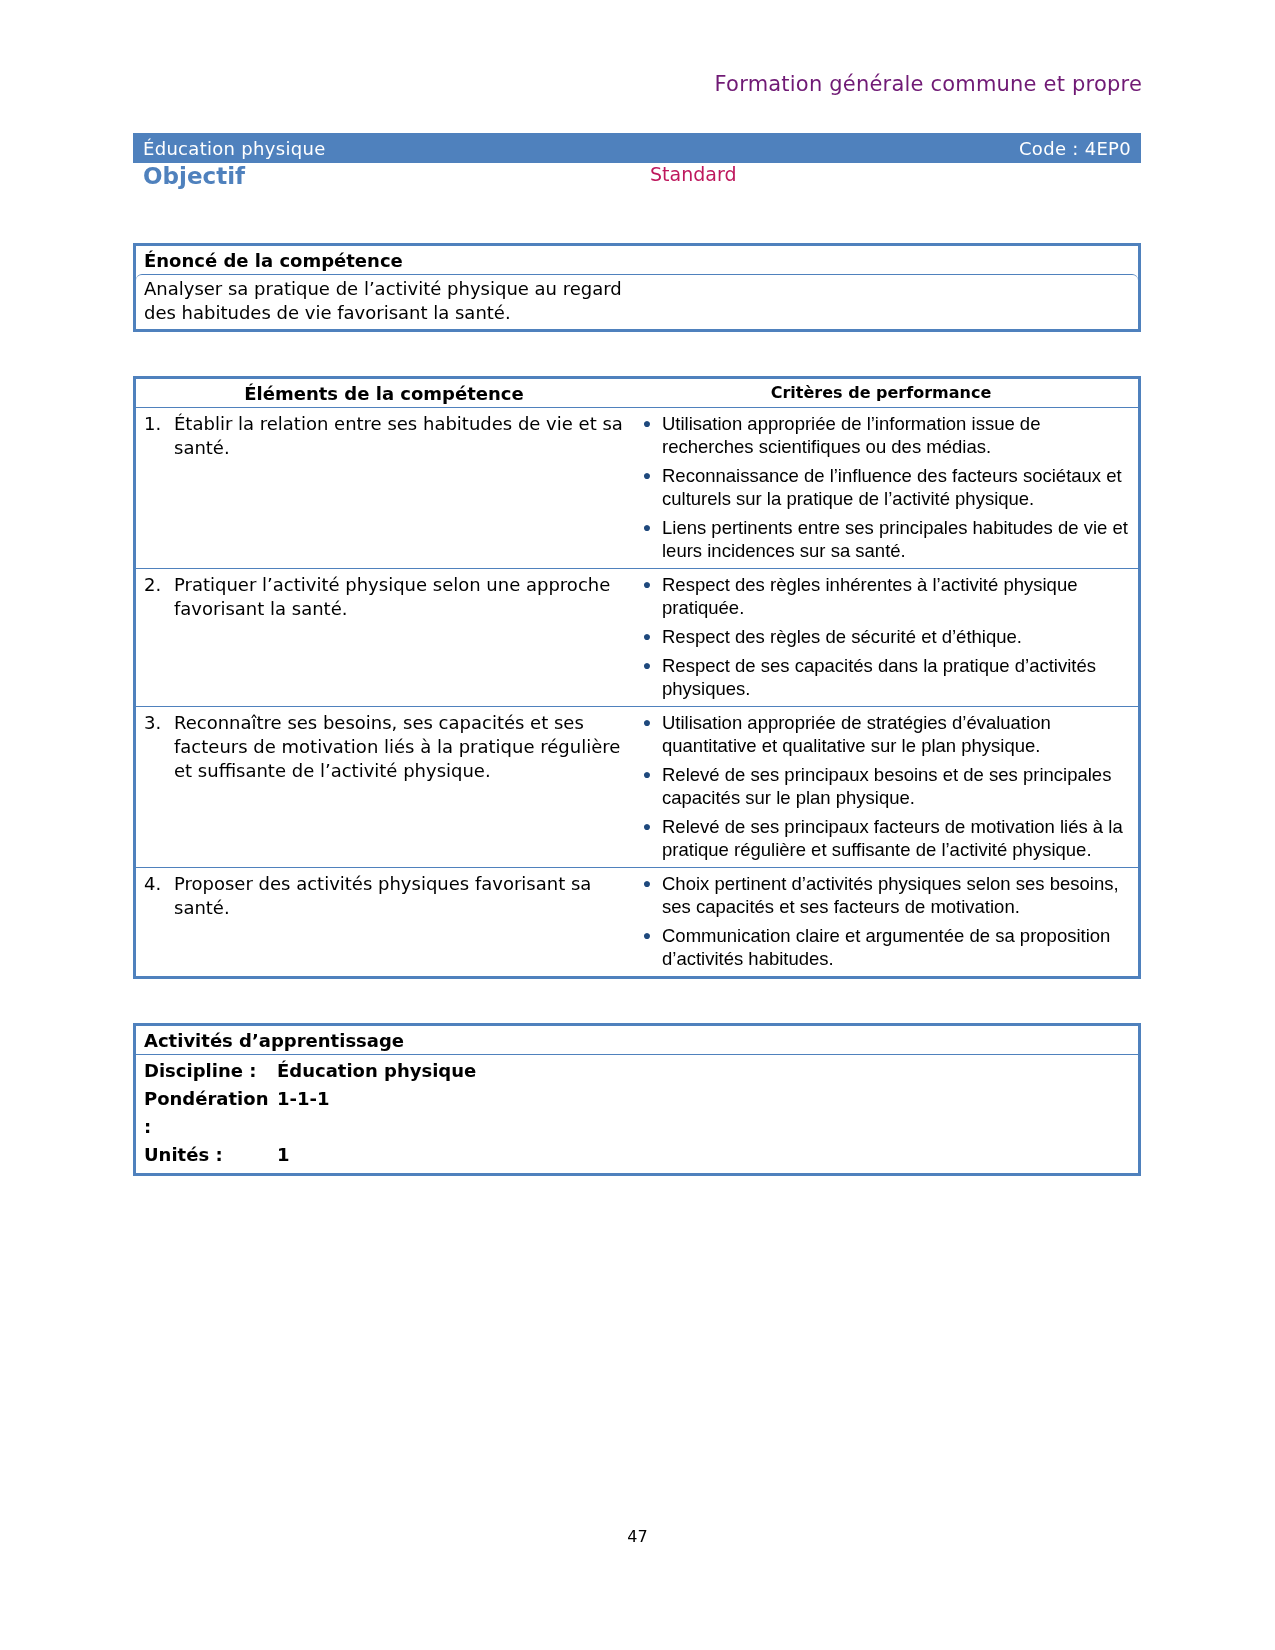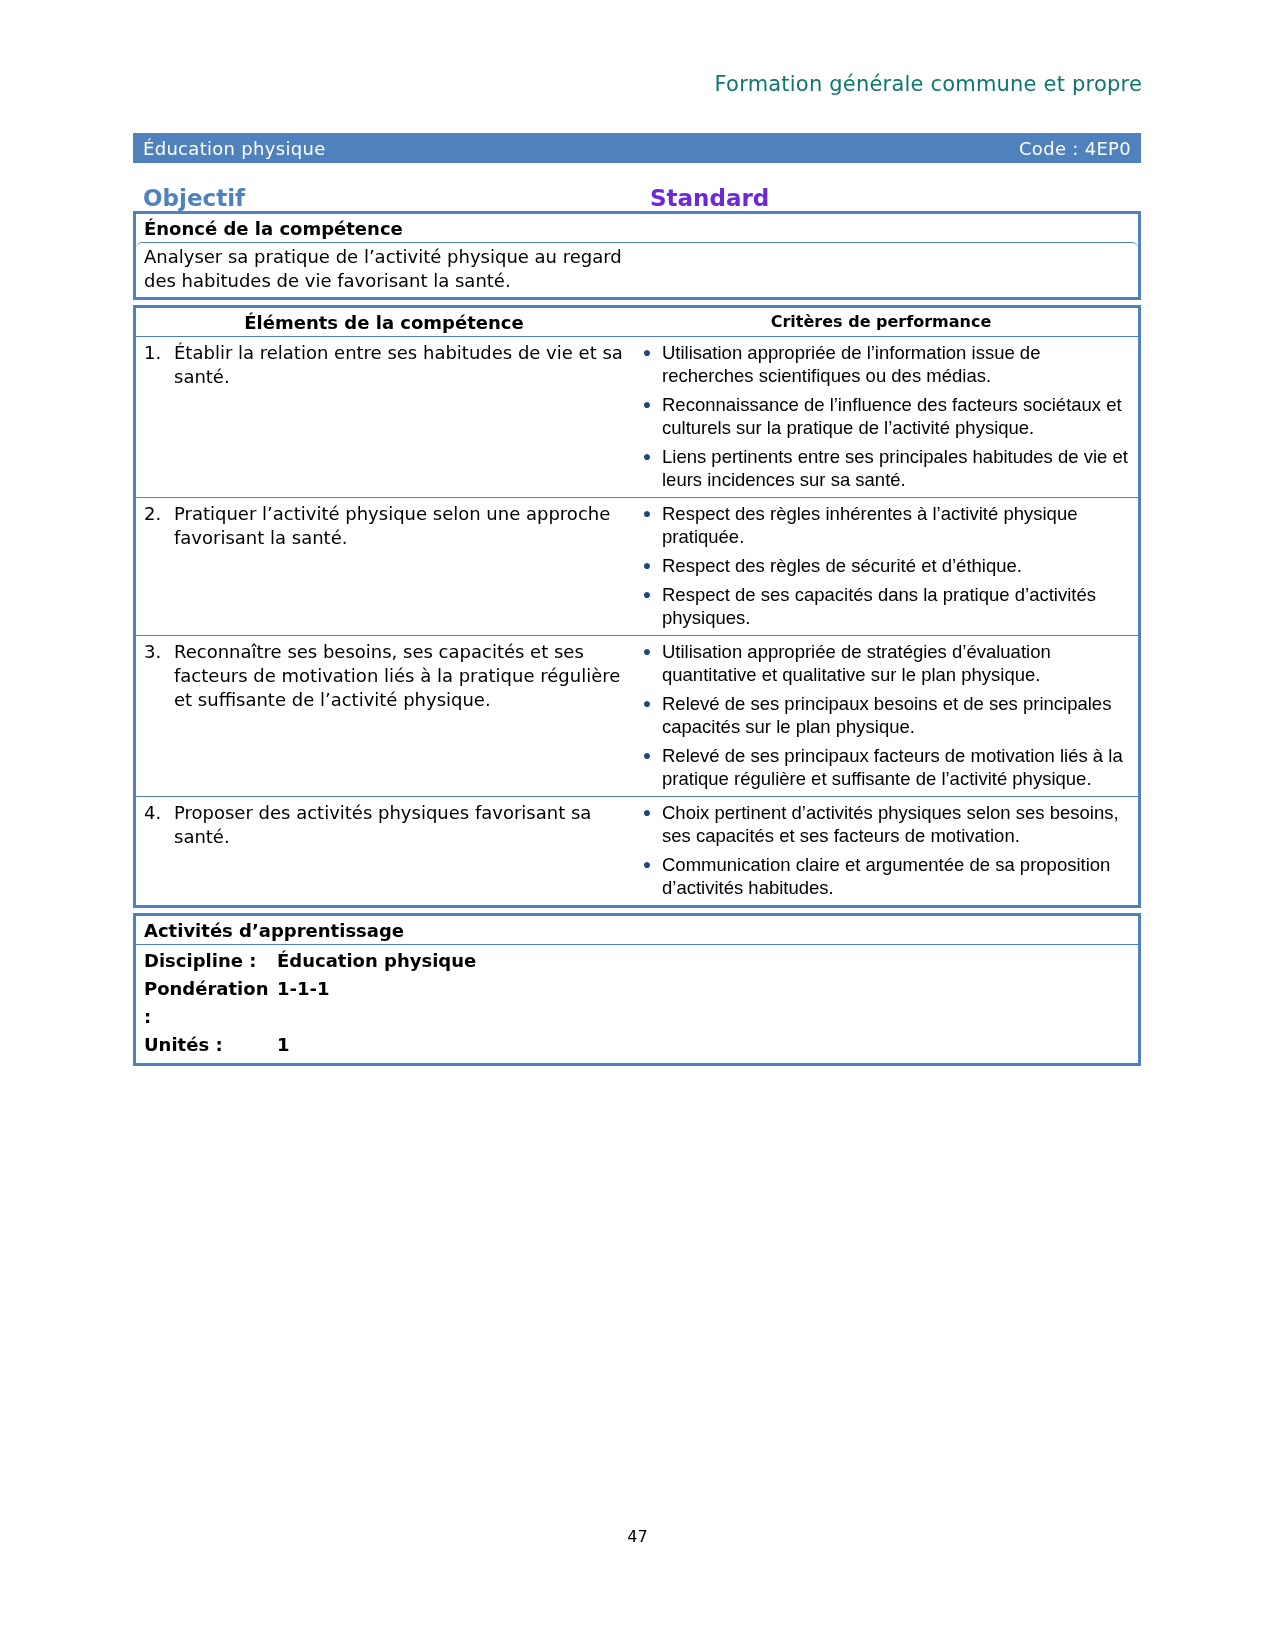--- a/index.html
+++ b/index.html
@@ -1,30 +1,30 @@
 <!DOCTYPE html>
 <html><head>
 <meta charset="utf-8">
 <style>
   html, body { margin: 0; padding: 0; background: #ffffff; }
   body { width: 1275px; height: 1650px; position: relative; font-family: "DejaVu Sans", sans-serif; color: #000; }
   .running-head {
     position: absolute; right: 133px; top: 72px;
-    font-size: 21px; color: #0f766e; letter-spacing: 0.2px;
+    font-size: 21px; color: #701a75; letter-spacing: 0.2px;
   }
   .wrap { position: absolute; left: 133px; top: 133px; width: 1008px; }
   .course-bar {
     background: #4f81bd; color: #ffffff; height: 30px;
     display: flex; justify-content: space-between; align-items: center;
     padding: 0 10px; font-size: 18px; letter-spacing: 0.3px;
   }
-  .obj-row { display: flex; height: 48px; align-items: flex-end; }
+  .obj-row { display: flex; height: 36px; align-items: flex-start; }
   .obj-row .obj { width: 507px; padding-left: 10px; font-size: 23px; font-weight: bold; color: #4f81bd; }
-  .obj-row .std { padding-left: 0; font-size: 23px; font-weight: bold; color: #6d28d9; }
-  .box { border: 3px solid #4f81bd; margin-bottom: 5px; }
+  .obj-row .std { padding-left: 0; font-size: 19px; font-weight: normal; color: #be185d; }
+  .box { border: 3px solid #4f81bd; margin-bottom: 5px; margin-top: 44px; }
   .row { border-top: 1px solid #4f81bd; }
   .row:first-child { border-top: none; }
   .hdr { font-weight: bold; font-size: 18px; padding: 4px 8px 3px 8px; }
   .txt { font-size: 18px; line-height: 24px; padding: 2px 8px 4px 8px; border-radius: 6px; }
   .enonce-txt { width: 500px; }
   .two { display: flex; text-align: center; }
   .two .left { width: 496px; }
   .two .right { flex: 1; }
   .el-row { display: flex; border-top: 1px solid #4f81bd; }
   .el-row .left { width: 496px; padding: 4px 8px 6px 8px; box-sizing: border-box; font-size: 18px; line-height: 24px; display: flex; }

